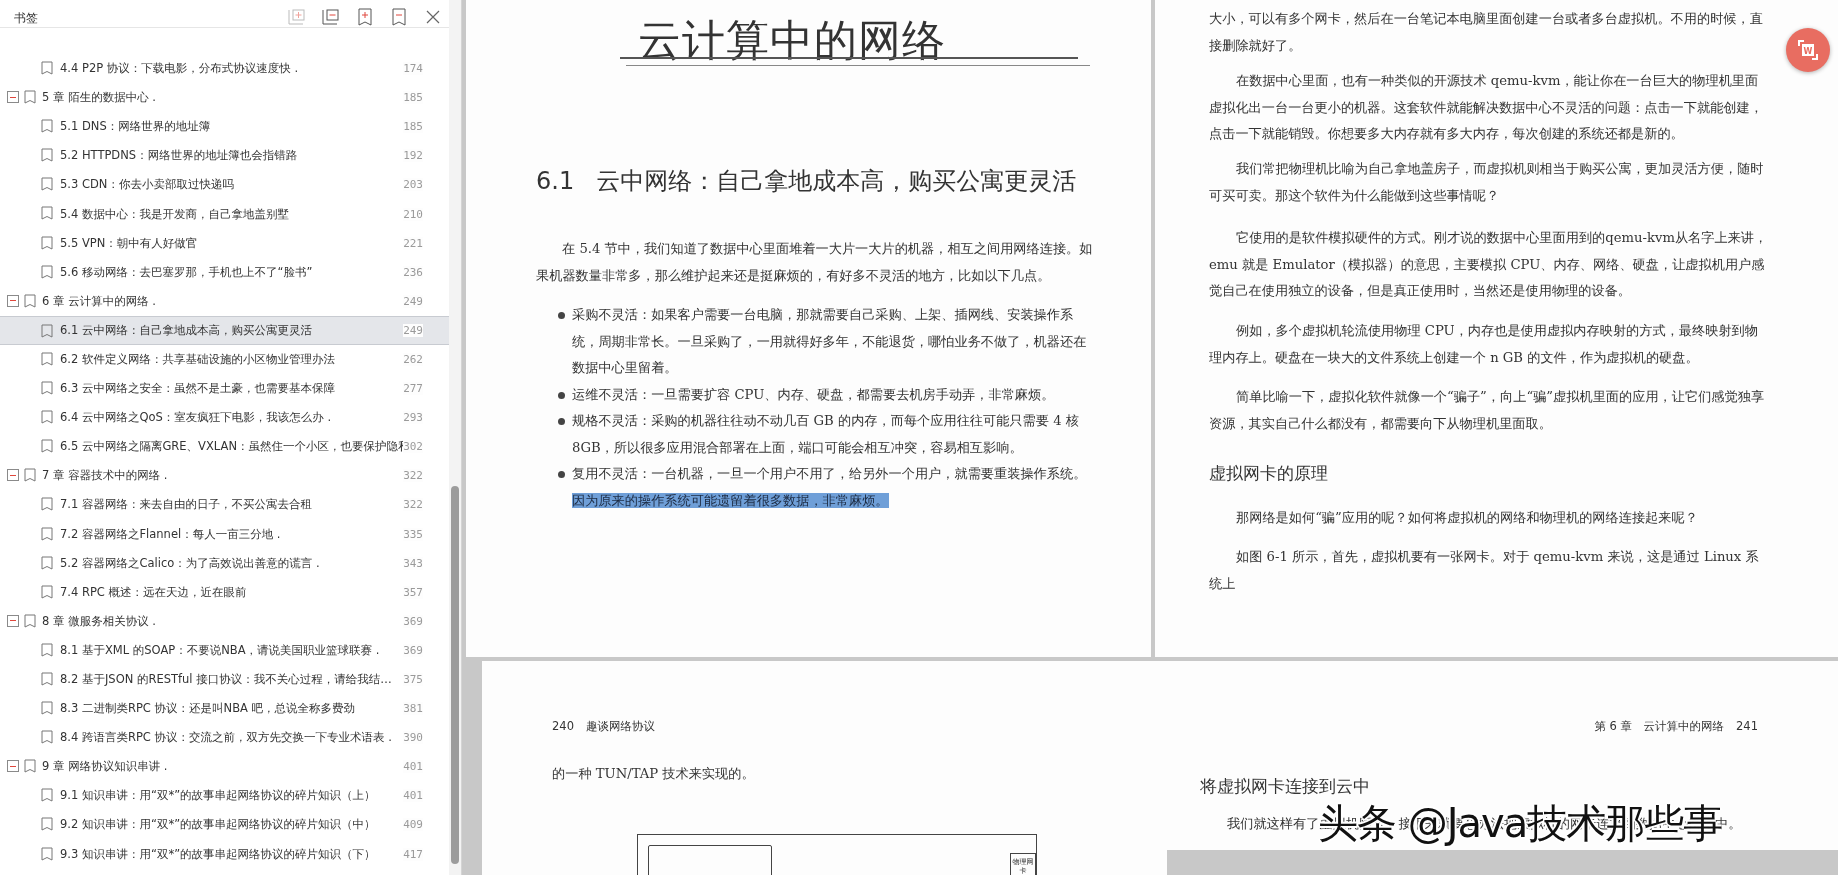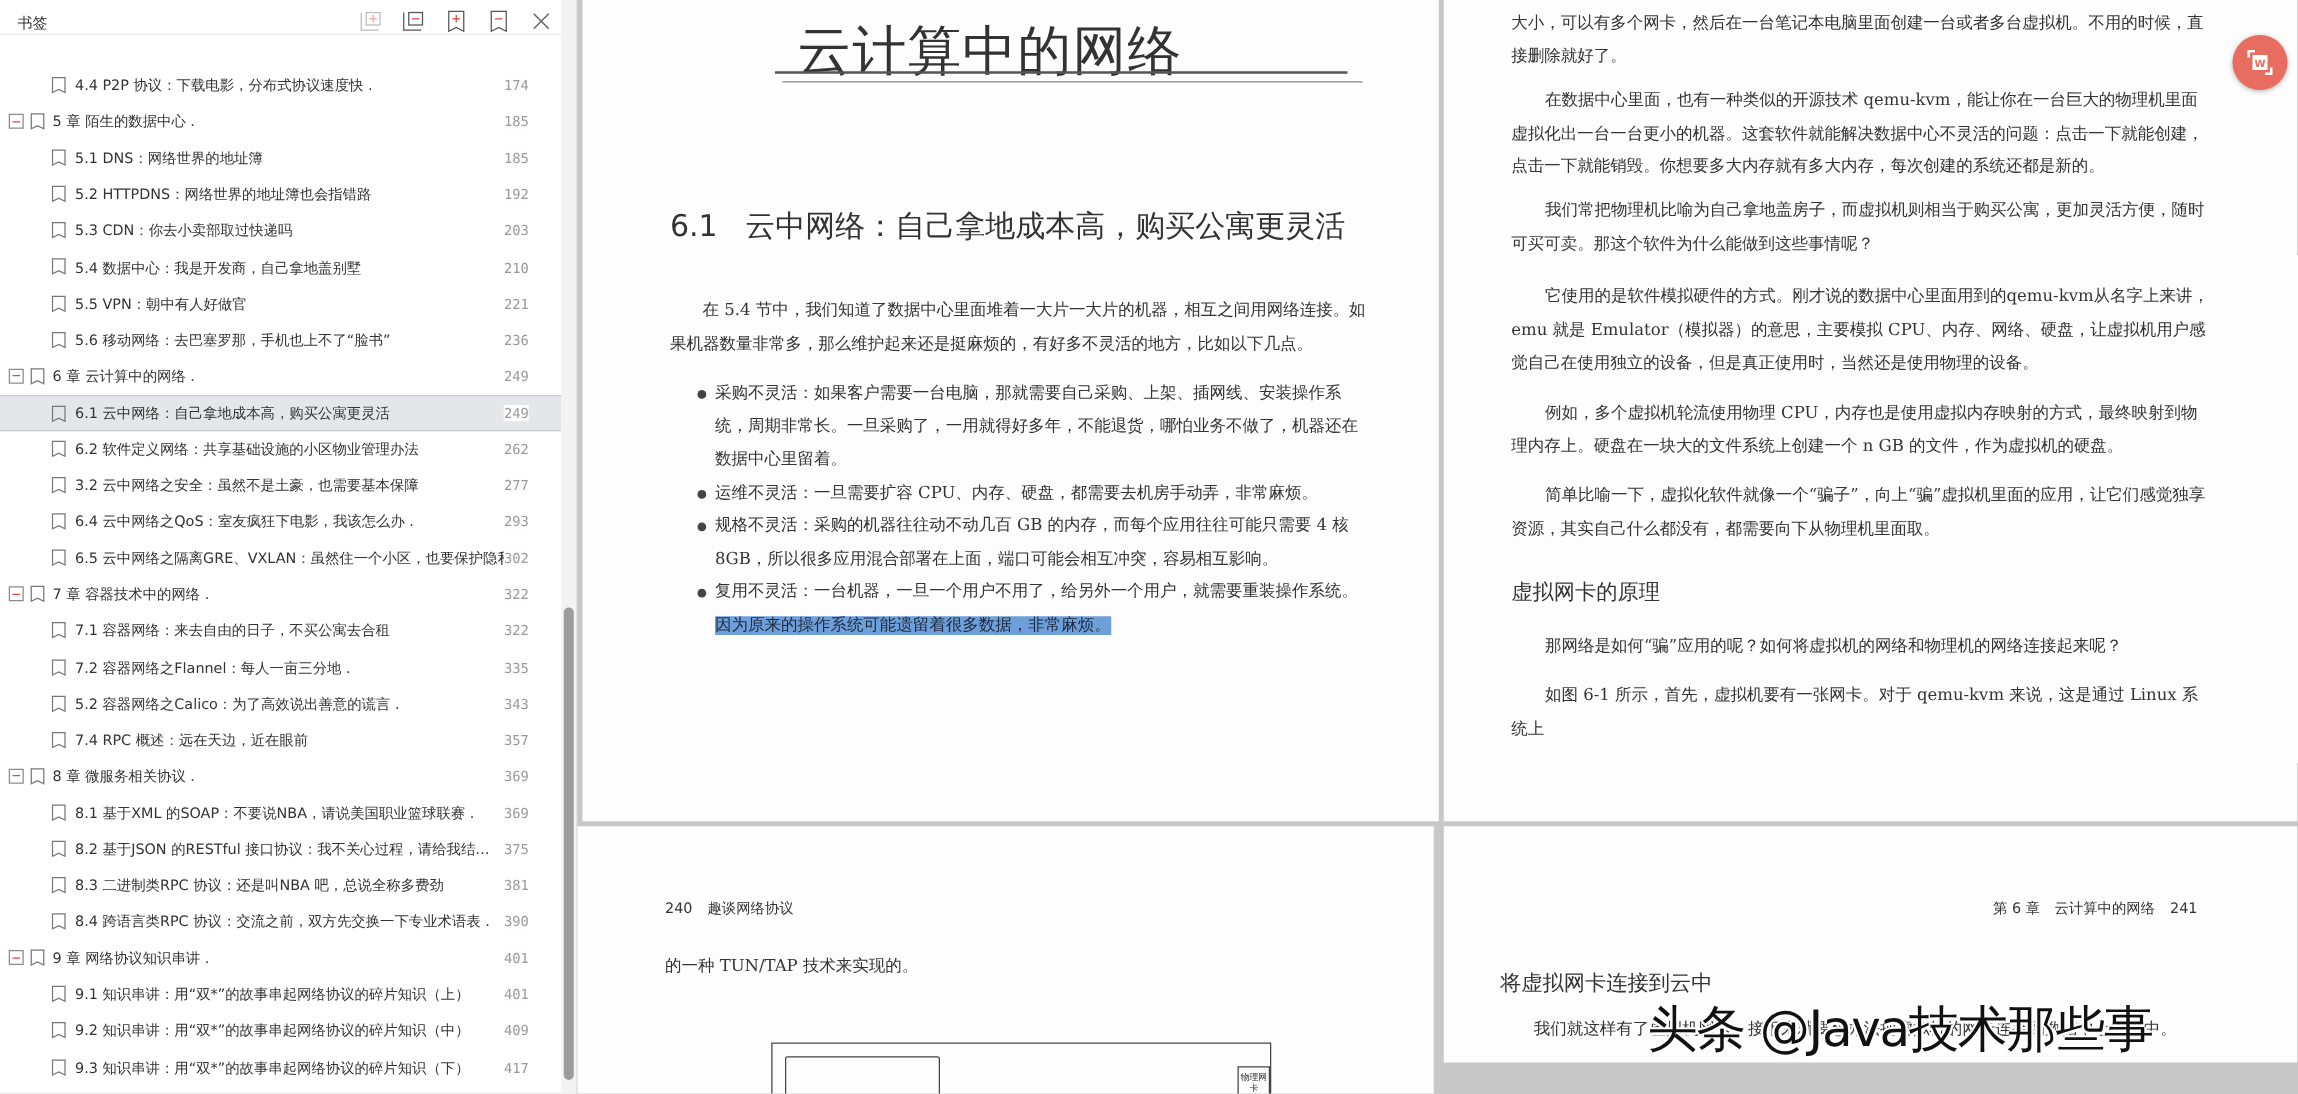--- a/index.html
+++ b/index.html
@@ -26,21 +26,21 @@
   .row.section .label { left: 60px; max-width: 350px; }
   .row .page { position: absolute; right: 26px; font-size: 11px; color: #9a9a9a; font-family: "DejaVu Sans Mono", monospace; }
   .sb-scroll-track { position: absolute; left: 449px; top: 0; width: 12px; height: 875px; background: #f3f3f3; }
   .sb-scroll-thumb { position: absolute; left: 451px; top: 486px; width: 8px; height: 378px; background: #9c9c9c; border-radius: 4px; cursor: pointer; }
 
   
   .doc { position: absolute; left: 462px; top: 0; width: 1376px; height: 875px; background: #c8c8c8; }
   .page { position: absolute; background: #fdfdfd; overflow: hidden; font-family: "DejaVu Serif", serif; color: #2b2b2b; }
   .p1 { left: 4px; top: 0; width: 685px; height: 657px; }
   .p2 { left: 693px; top: 0; width: 683px; height: 657px; }
-  .p3 { left: 0; top: 661px; width: 685px; height: 214px; }
+  .p3 { left: 20px; top: 661px; width: 685px; height: 214px; }
   .p4 { left: 693px; top: 661px; width: 683px; height: 189px; }
 
   .chap-title { position: absolute; left: 172px; top: 12px; font-family: "DejaVu Sans", sans-serif; font-size: 43px; color: #333; letter-spacing: 1px; }
   .chap-rule1 { position: absolute; left: 154px; top: 57px; width: 458px; height: 2px; background: #555; }
   .chap-rule2 { position: absolute; left: 160px; top: 65px; width: 464px; height: 1px; background: #888; }
   .sec-title { position: absolute; left: 70px; top: 165px; font-family: "DejaVu Sans", sans-serif; font-size: 24px; color: #333; }
   .sec-title .num { margin-right: 22px; }
   .para { position: absolute; font-size: 13.2px; line-height: 26.5px; color: #333; }
   .p1 .intro { left: 70px; top: 236px; width: 560px; text-indent: 26px; }
   .bullets { position: absolute; left: 92px; top: 302px; width: 540px; list-style: none; font-size: 13.2px; line-height: 26.5px; color: #333; }
@@ -186,21 +186,21 @@
           <span class="bm"><svg viewBox="0 0 12 14" width="12" height="14">
               <path d="M1 1h10v12l-5-2.5L1 13z" fill="none" stroke="#777"></path>
             </svg></span>
           <span class="label">6.2 软件定义网络：共享基础设施的小区物业管理办法</span>
           <span class="page">262</span>
         </div>
         <div class="row section">
           <span class="bm"><svg viewBox="0 0 12 14" width="12" height="14">
               <path d="M1 1h10v12l-5-2.5L1 13z" fill="none" stroke="#777"></path>
             </svg></span>
-          <span class="label">3.2 云中网络之安全：虽然不是土豪，也需要基本保障</span>
+          <span class="label">6.3 云中网络之安全：虽然不是土豪，也需要基本保障</span>
           <span class="page">277</span>
         </div>
         <div class="row section">
           <span class="bm"><svg viewBox="0 0 12 14" width="12" height="14">
               <path d="M1 1h10v12l-5-2.5L1 13z" fill="none" stroke="#777"></path>
             </svg></span>
           <span class="label">6.4 云中网络之QoS：室友疯狂下电影，我该怎么办 .</span>
           <span class="page">293</span>
         </div>
         <div class="row section">

